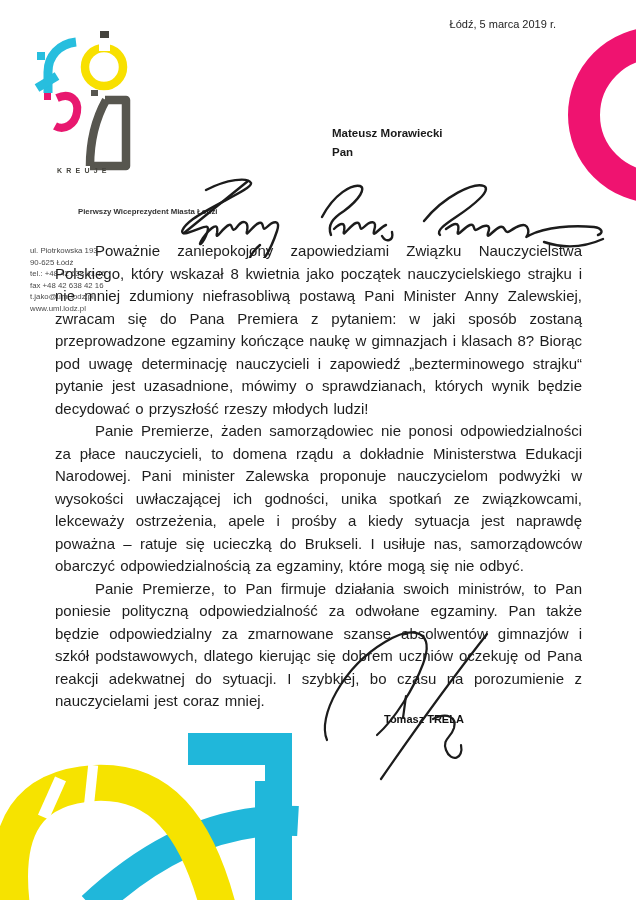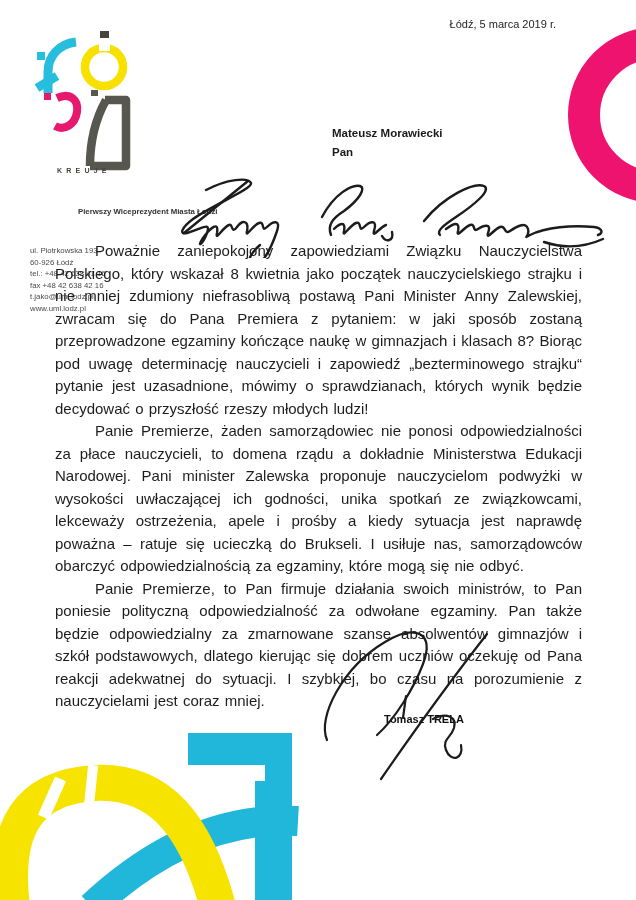--- a/index.html
+++ b/index.html
@@ -63,21 +63,21 @@
       <path d="M 77 70 L 98 70 L 98 136 L 62 136"></path>
       <path d="M 62 136 C 62 110 68 88 78 70"></path>
     </g>
     <rect x="63" y="60" width="7" height="6" fill="#57564f"></rect>
   </svg>
   <div class="abs logo-caption">KREUJE</div>
 
   <div class="abs sender-title">Pierwszy Wiceprezydent Miasta Łodzi</div>
   <div class="abs sender-addr">
     <div>ul. Piotrkowska 193</div>
-    <div>60-926 Łódź</div>
+    <div>90-625 Łódź</div>
     <div>tel.: +48 42 638 41 16</div>
     <div>fax +48 42 638 42 16</div>
     <div>t.jako@uml.lodz.pl</div>
     <div>www.uml.lodz.pl</div>
   </div>
 
   <div class="abs recipient">
     <div>Mateusz Morawiecki</div>
     <div>Pan</div>
   </div>

